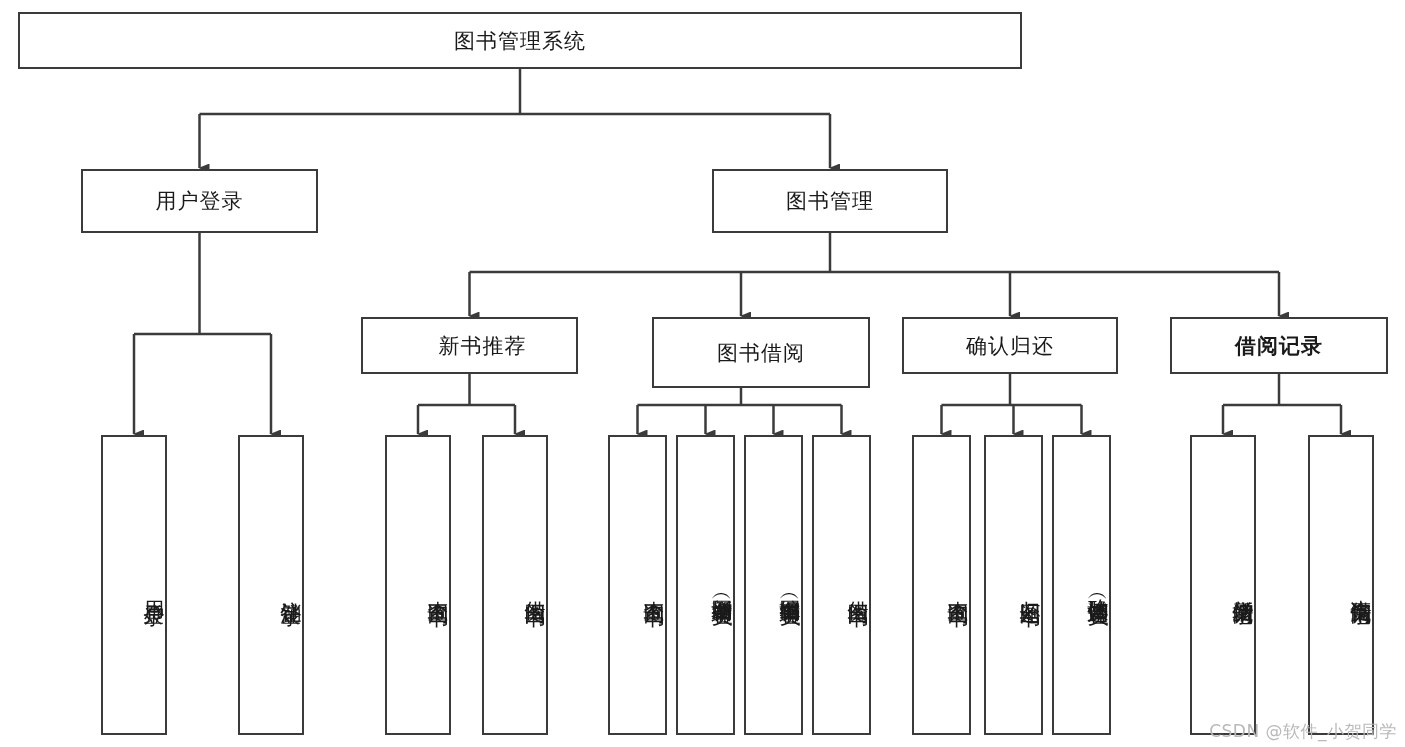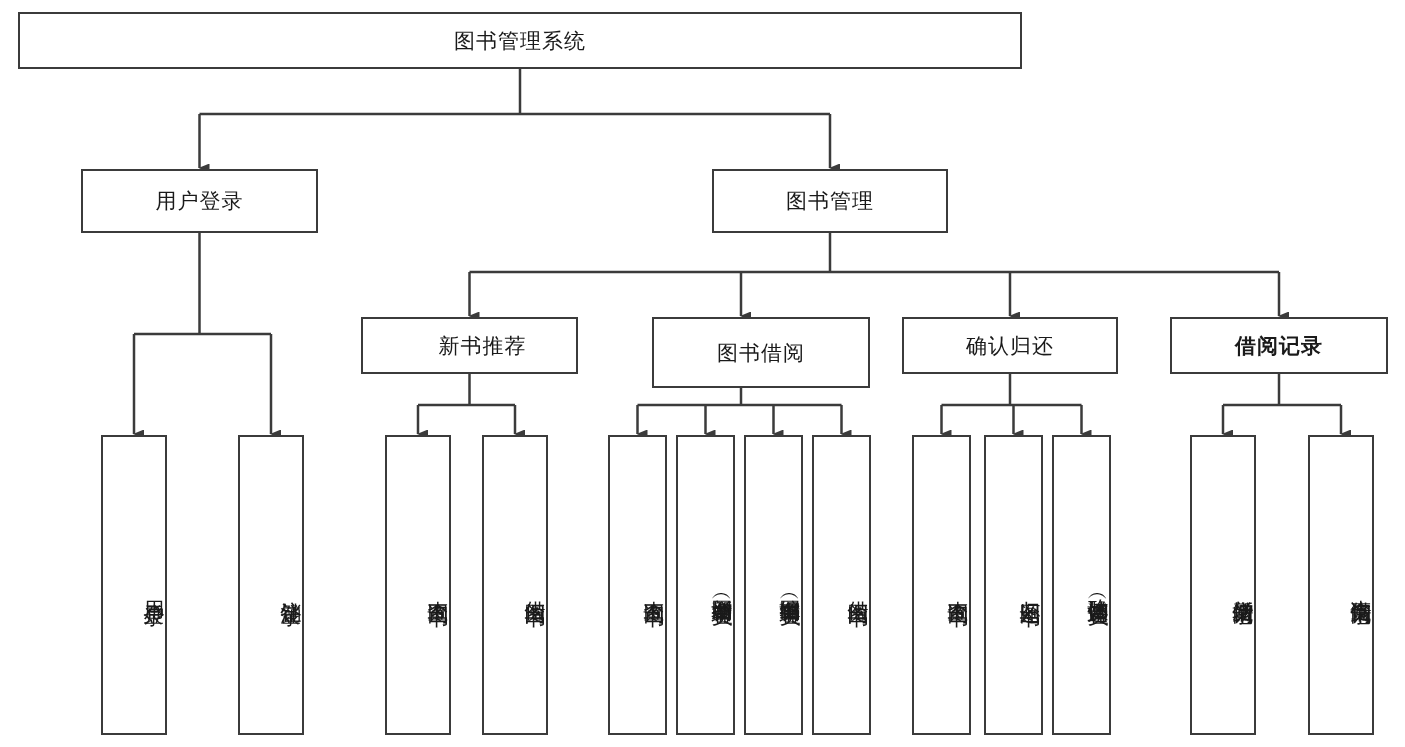--- a/index.html
+++ b/index.html
@@ -175,14 +175,15 @@
         <span class="node-label">确认归还（管理员）</span>
       </div>
       <div class="node vert tall" style="left: 1190px; top: 435px; width: 66px; height: 300px;">
         <span class="node-label">新增借阅记录</span>
       </div>
       <div class="node vert tall" style="left: 1308px; top: 435px; width: 66px; height: 300px;">
         <span class="node-label">查询借阅记录</span>
       </div>
     </div>
 
+  <div id="watermark">CSDN @软件_小贺同学</div>
 
 </div>
 
 </body></html>

